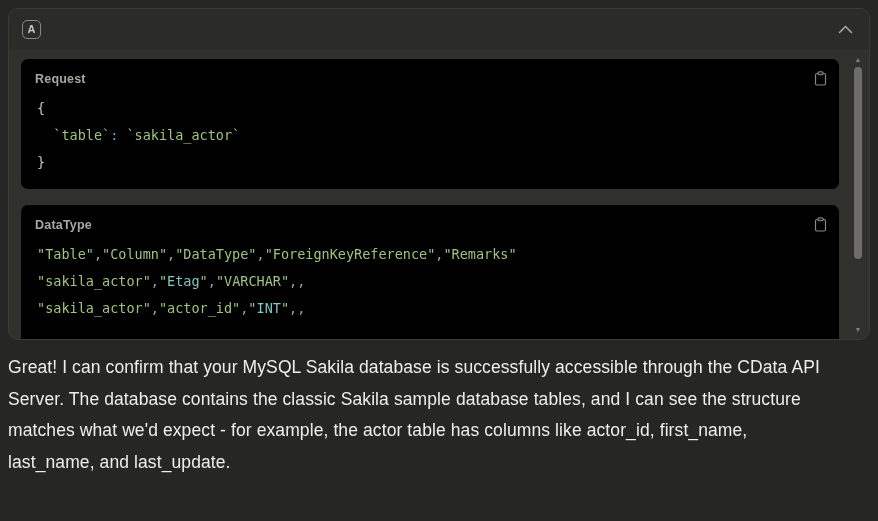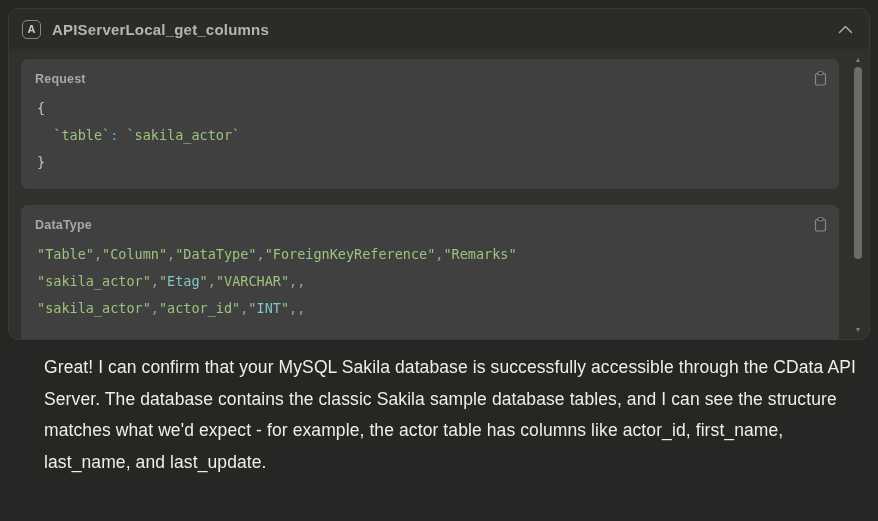--- a/index.html
+++ b/index.html
@@ -45,21 +45,21 @@
     font-weight: 600;
     letter-spacing: 0.2px;
   }
   .chevron { margin-left: auto; display: flex; align-items: center; }
 
   .tool-body {
     padding: 10px 30px 0 12px;
   }
   .code-card {
     position: relative;
-    background: #404040;
+    background: #000000;
     border-radius: 7px;
     margin-bottom: 16px;
   }
   .card-label {
     display: block;
     padding: 13px 14px 0 14px;
     color: #aaa79e;
     font-size: 12.5px;
     font-weight: bold;
     letter-spacing: 0.2px;
@@ -108,31 +108,29 @@
 
   
   .message {
     position: absolute;
     left: 8px; top: 352px;
     width: 824px;
     color: #f0eee6;
     font-size: 17.5px;
     line-height: 31.6px;
     letter-spacing: 0.1px;
-    margin-left: 36px;
   }
 </style>
 </head>
 <body>
 
 <div class="tool-panel">
 
   <div class="tool-header">
     <span class="badge">A</span>
-    <span class="tool-title">APIServerLocal_get_columns</span>
     <span class="chevron">
       <svg width="15" height="9" viewBox="0 0 15 9">
         <polyline points="1.5,7.5 7.5,1.5 13.5,7.5" fill="none" stroke="#a8a59c" stroke-width="1.6" stroke-linecap="round" stroke-linejoin="round"></polyline>
       </svg>
     </span>
   </div>
 
   <div class="tool-body">
 
     <div class="code-card">

